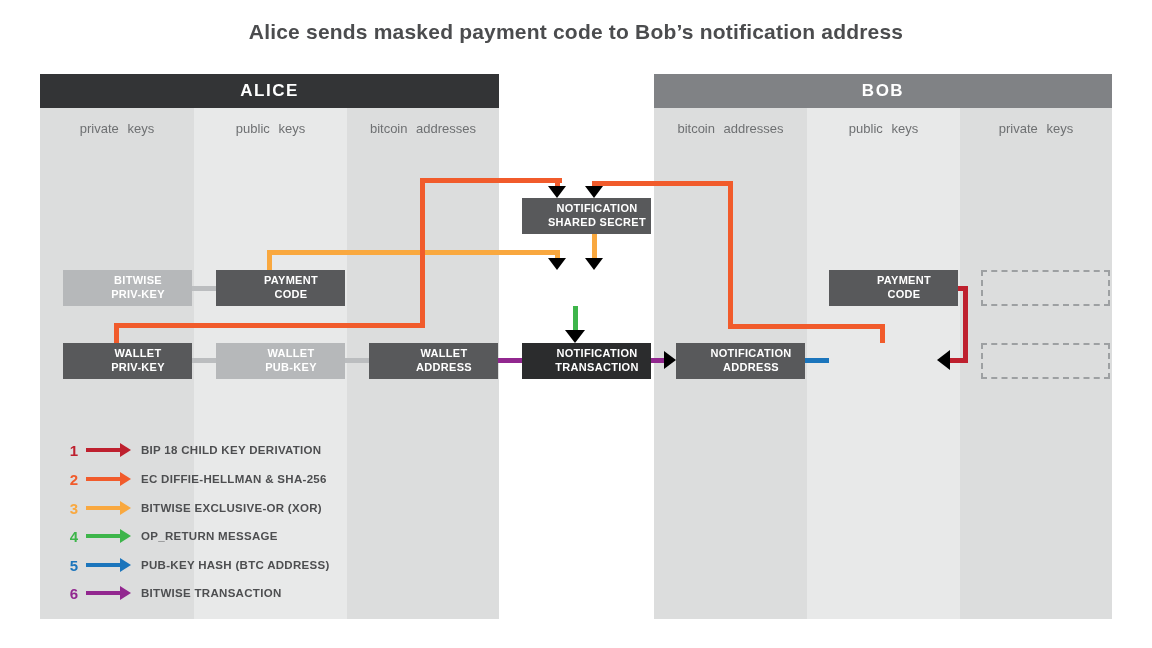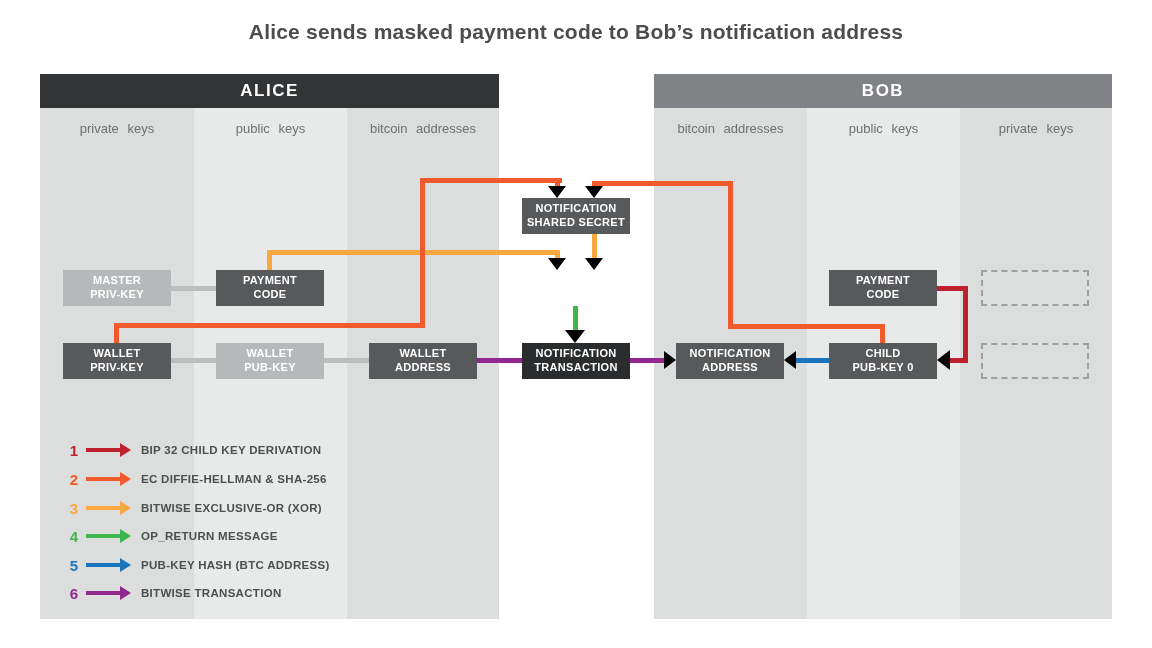--- a/index.html
+++ b/index.html
@@ -36,21 +36,21 @@
   .tri.right{border-top:9px solid transparent;border-bottom:9px solid transparent;border-left:12px solid;}
   .tri.left{border-top:9px solid transparent;border-bottom:9px solid transparent;border-right:12px solid;}
   .tri.left.big{border-top:10px solid transparent;border-bottom:10px solid transparent;border-right:13px solid;}
   .t-amber{border-top-color:var(--amber);} .t-orange{border-top-color:var(--orange);}
   .t-green{border-top-color:var(--green);}
   .r-purple{border-left-color:var(--purple);}
   .l-blue{border-right-color:var(--blue);} .l-red{border-right-color:var(--red);}
   .node{
     position:absolute;width:108px;height:36px;z-index:4;
     display:flex;flex-direction:column;align-items:center;justify-content:center;
-    color:#fff;font-size:11px;font-weight:bold;letter-spacing:.3px;line-height:1.25;text-align:center;
+    color:#fff;font-size:11px;font-weight:bold;letter-spacing:.3px;line-height:1.25;text-align:center;padding-left:21px;
   }
   .node.dark{background:var(--box-dark);}
   .node.black{background:var(--box-black);}
   .node.light{background:var(--box-light);}
   .node.dashed{background:transparent;border:2px dashed var(--dashed-border);width:104px;height:32px;}
   .lgrow{position:absolute;left:62px;height:20px;display:flex;align-items:center;z-index:4;}
   .lg-num{width:16px;text-align:right;font-size:15px;font-weight:bold;}
   .lg-line{margin-left:8px;width:34px;height:4px;}
   .lg-head{width:0;height:0;border-top:7px solid transparent;border-bottom:7px solid transparent;border-left:11px solid;}
   .lg-label{margin-left:10px;font-size:11.5px;font-weight:bold;color:var(--legend-text);letter-spacing:.3px;}
@@ -125,21 +125,21 @@
   <div class="seg redc z2" style="left:963px;top:286px;width:5px;height:77px;"></div>
   <div class="seg redc z2" style="left:947px;top:358px;width:21px;height:5px;"></div>
   <div class="tri left big l-red z2" style="left:937px;top:350px;"></div>
 
   <div class="node dark" style="left:522px;top:198px;">
     <span>NOTIFICATION</span>
     <span>SHARED SECRET</span>
   </div>
 
   <div class="node light" style="left:63px;top:270px;">
-    <span>MASTER</span>
+    <span>BITWISE</span>
     <span>PRIV-KEY</span>
   </div>
   <div class="node dark" style="left:216px;top:270px;">
     <span>PAYMENT</span>
     <span>CODE</span>
   </div>
   <div class="node dark" style="left:829px;top:270px;">
     <span>PAYMENT</span>
     <span>CODE</span>
   </div>
@@ -158,31 +158,27 @@
     <span>ADDRESS</span>
   </div>
   <div class="node black" style="left:522px;top:343px;">
     <span>NOTIFICATION</span>
     <span>TRANSACTION</span>
   </div>
   <div class="node dark" style="left:676px;top:343px;">
     <span>NOTIFICATION</span>
     <span>ADDRESS</span>
   </div>
-  <div class="node dark" style="left:829px;top:343px;">
-    <span>CHILD</span>
-    <span>PUB-KEY 0</span>
-  </div>
   <div class="node dashed" style="left:981px;top:343px;"></div>
 
   <div class="lgrow c1" style="top:440px;">
     <span class="lg-num">1</span>
     <span class="lg-line"></span>
       <span class="lg-head"></span>
-    <span class="lg-label">BIP 32 CHILD KEY DERIVATION</span>
+    <span class="lg-label">BIP 18 CHILD KEY DERIVATION</span>
   </div>
   <div class="lgrow c2" style="top:469px;">
     <span class="lg-num">2</span>
     <span class="lg-line"></span>
       <span class="lg-head"></span>
     <span class="lg-label">EC DIFFIE-HELLMAN &amp; SHA-256</span>
   </div>
   <div class="lgrow c3" style="top:498px;">
     <span class="lg-num">3</span>
     <span class="lg-line"></span>

